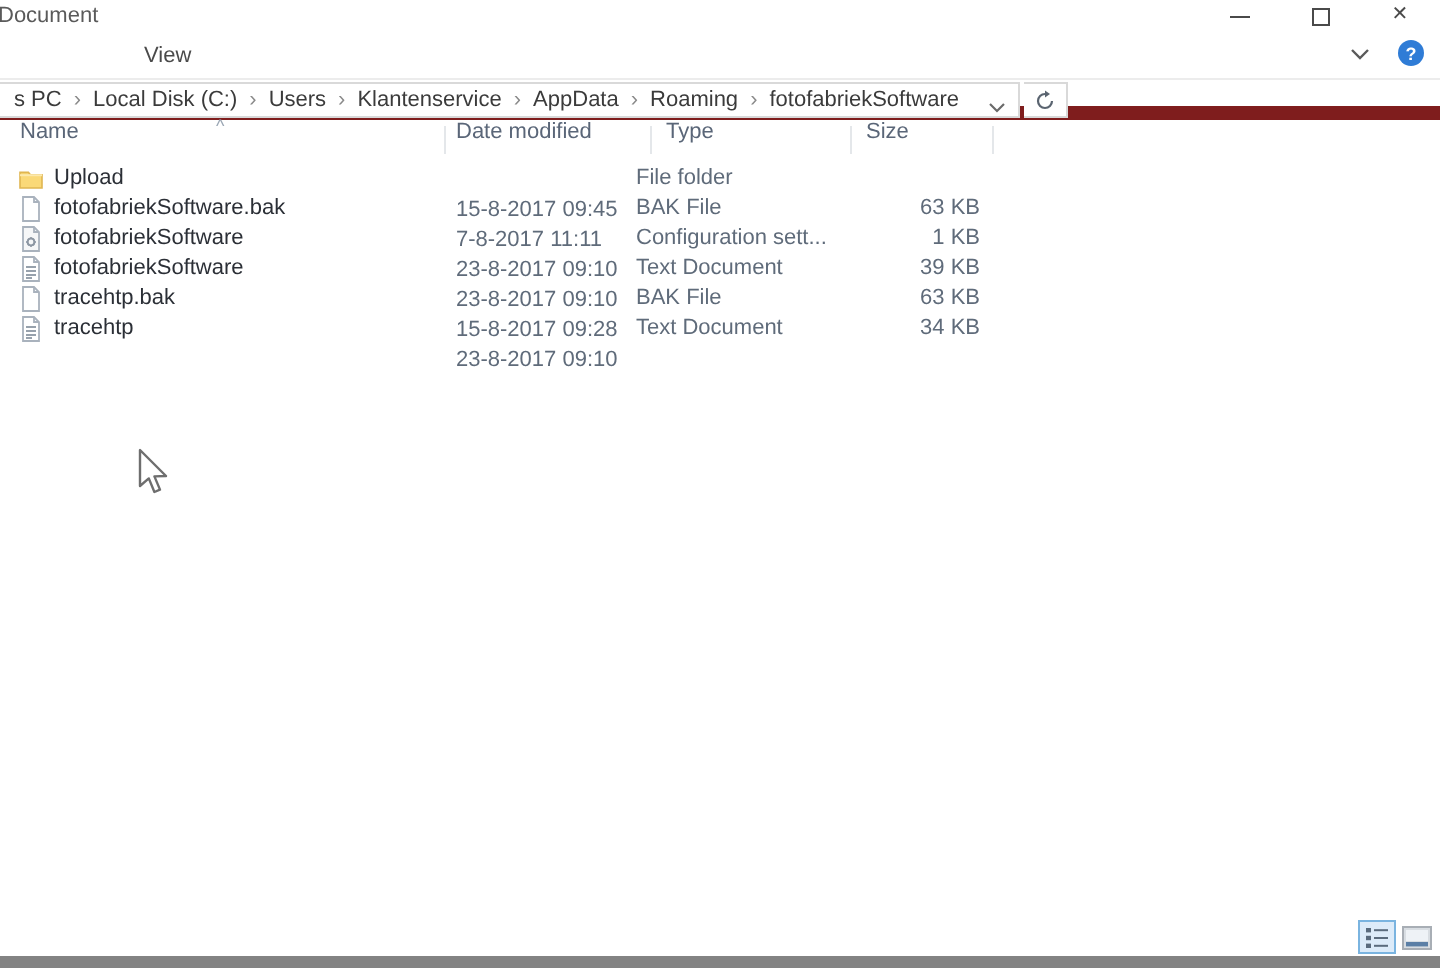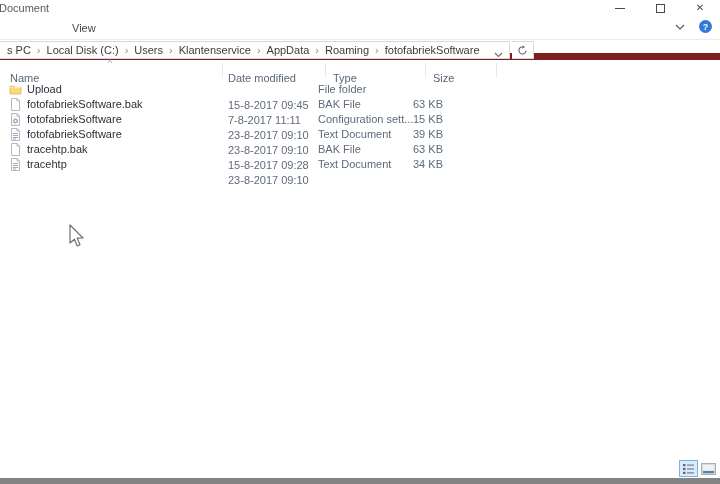--- a/index.html
+++ b/index.html
@@ -38,37 +38,37 @@
     border:1px solid #d9d9d9; border-left:none; display:flex; align-items:center; justify-content:center; background:#fff; }
   .search-box { position:absolute; left:538px; top:1px; width:174px; height:18px;
     border:1px solid #d9d9d9; background:#fff; }
   .search-box input { border:none; outline:none; width:150px; height:16px; padding-left:10px;
     font-family:"Liberation Sans","DejaVu Sans",sans-serif; font-size:11px; color:#5a5a5a; background:transparent; }
   .search-box input::placeholder { color:#767676; opacity:1; }
   .search-mag { position:absolute; right:7px; top:4px; }
 
   
   .headerrow { height:20px; position:relative; color:#5a6678; }
-  .hdr { position:absolute; top:12px; font-size:11px; cursor:default; }
+  .hdr { position:absolute; top:0; font-size:11px; cursor:default; }
   .hdr-name { left:10px; }
   .hdr-date { left:228px; }
   .hdr-type { left:333px; }
   .hdr-size { left:433px; }
   .sort-caret { position:absolute; left:108px; top:-2px; font-size:9px; color:#9aa6b4; }
   .hdr-sep { position:absolute; top:3px; width:1px; height:14px; background:#e4e7ea; }
 
   
   .rows { padding-top:2px; }
   .frow { position:relative; height:15px; line-height:15px; }
   .cell-icon { position:absolute; left:9px; top:1px; width:13px; height:13px; }
   .cell-icon svg { display:block; }
   .cell-name { position:absolute; left:27px; color:#2b2f36; white-space:nowrap; }
   .cell-date { position:absolute; left:228px; color:#5f6b7a; white-space:nowrap;margin-top:16px; }
   .cell-type { position:absolute; left:318px; color:#5f6b7a; white-space:nowrap; }
-  .cell-size { position:absolute; left:413px; width:77px; text-align:left; color:#5f6b7a; white-space:nowrap; }
+  .cell-size { position:absolute; left:413px; width:77px; text-align:right; color:#5f6b7a; white-space:nowrap; }
 
   
   .statusbar { position:absolute; left:0; right:0; bottom:6px; height:22px; background:#fff; }
   .view-toggles { position:absolute; right:4px; bottom:1px; display:flex; align-items:flex-end; gap:3px; }
   .vt-details { width:19px; height:17px; border:1px solid #7ab4e0; background:#dcebf9;
     display:flex; align-items:center; justify-content:center; }
   .vt-thumb { width:15px; height:12px; margin-bottom:2px; display:flex; align-items:center; justify-content:center; }
   .bottomstrip { position:absolute; left:0; right:0; bottom:0; height:6px; background:#838383; }
 
   
@@ -181,21 +181,21 @@
           <path d="M8 0.5 L8 3 L10.5 3" fill="none" stroke="#a9b2bd" stroke-width="0.9"></path>
           <g stroke="#8d97a3" stroke-width="1" fill="none">
             <circle cx="6.5" cy="8" r="1.7"></circle>
             <path d="M6.5 5.6 L6.5 6.3 M6.5 9.7 L6.5 10.4 M4.1 8 L4.8 8 M8.2 8 L8.9 8 M4.9 6.4 L5.4 6.9 M7.6 9.1 L8.1 9.6 M8.1 6.4 L7.6 6.9 M5.4 9.1 L4.9 9.6"></path>
           </g>
         </svg>
       </span>
       <span class="cell-name">fotofabriekSoftware</span>
       <span class="cell-date">23-8-2017 09:10</span>
       <span class="cell-type">Configuration sett...</span>
-      <span class="cell-size">15 KB</span>
+      <span class="cell-size">1 KB</span>
     </div>
 
     <div class="frow">
       <span class="cell-icon">
         <svg width="13" height="13" viewBox="0 0 13 13">
           <path d="M2.5 0.5 L8 0.5 L10.5 3 L10.5 12.5 L2.5 12.5 Z" fill="#ffffff" stroke="#a9b2bd" stroke-width="0.9"></path>
           <path d="M8 0.5 L8 3 L10.5 3" fill="none" stroke="#a9b2bd" stroke-width="0.9"></path>
           <g stroke="#97a1ac" stroke-width="0.9">
             <path d="M4 5.5 L9 5.5 M4 7.5 L9 7.5 M4 9.5 L9 9.5 M4 11 L7 11"></path>
           </g>

